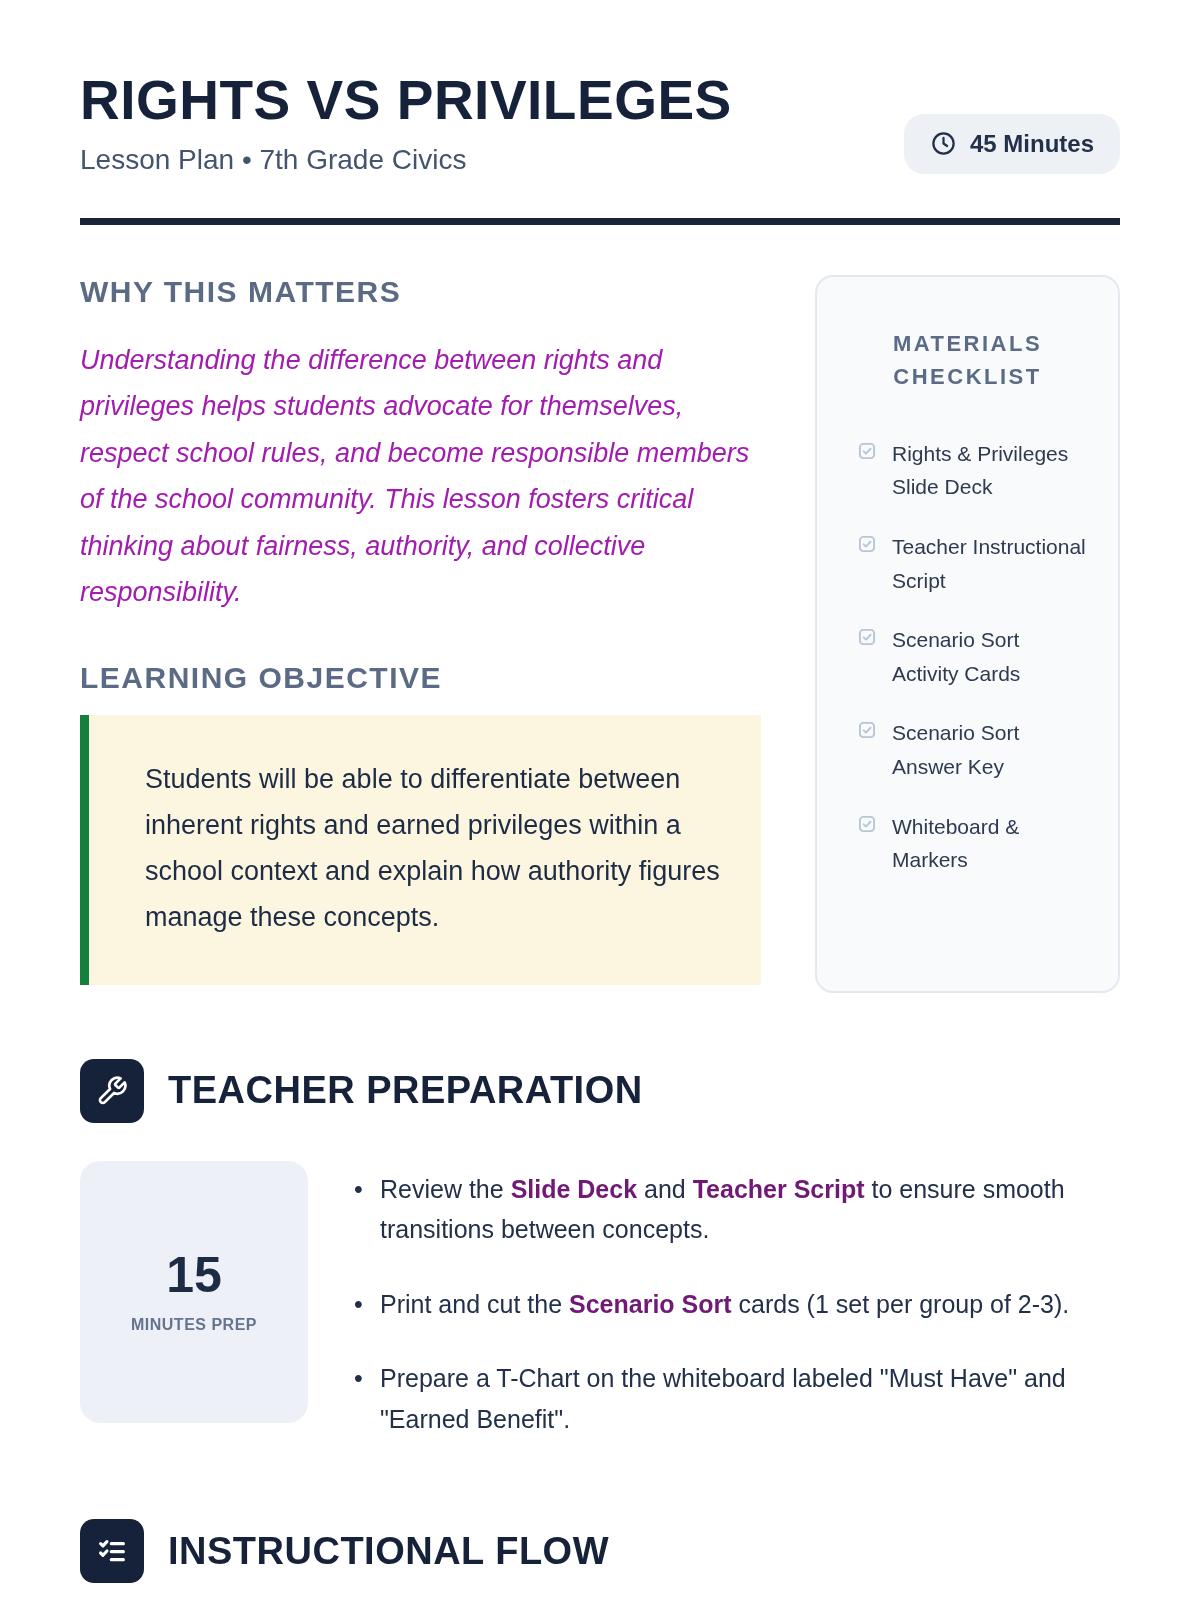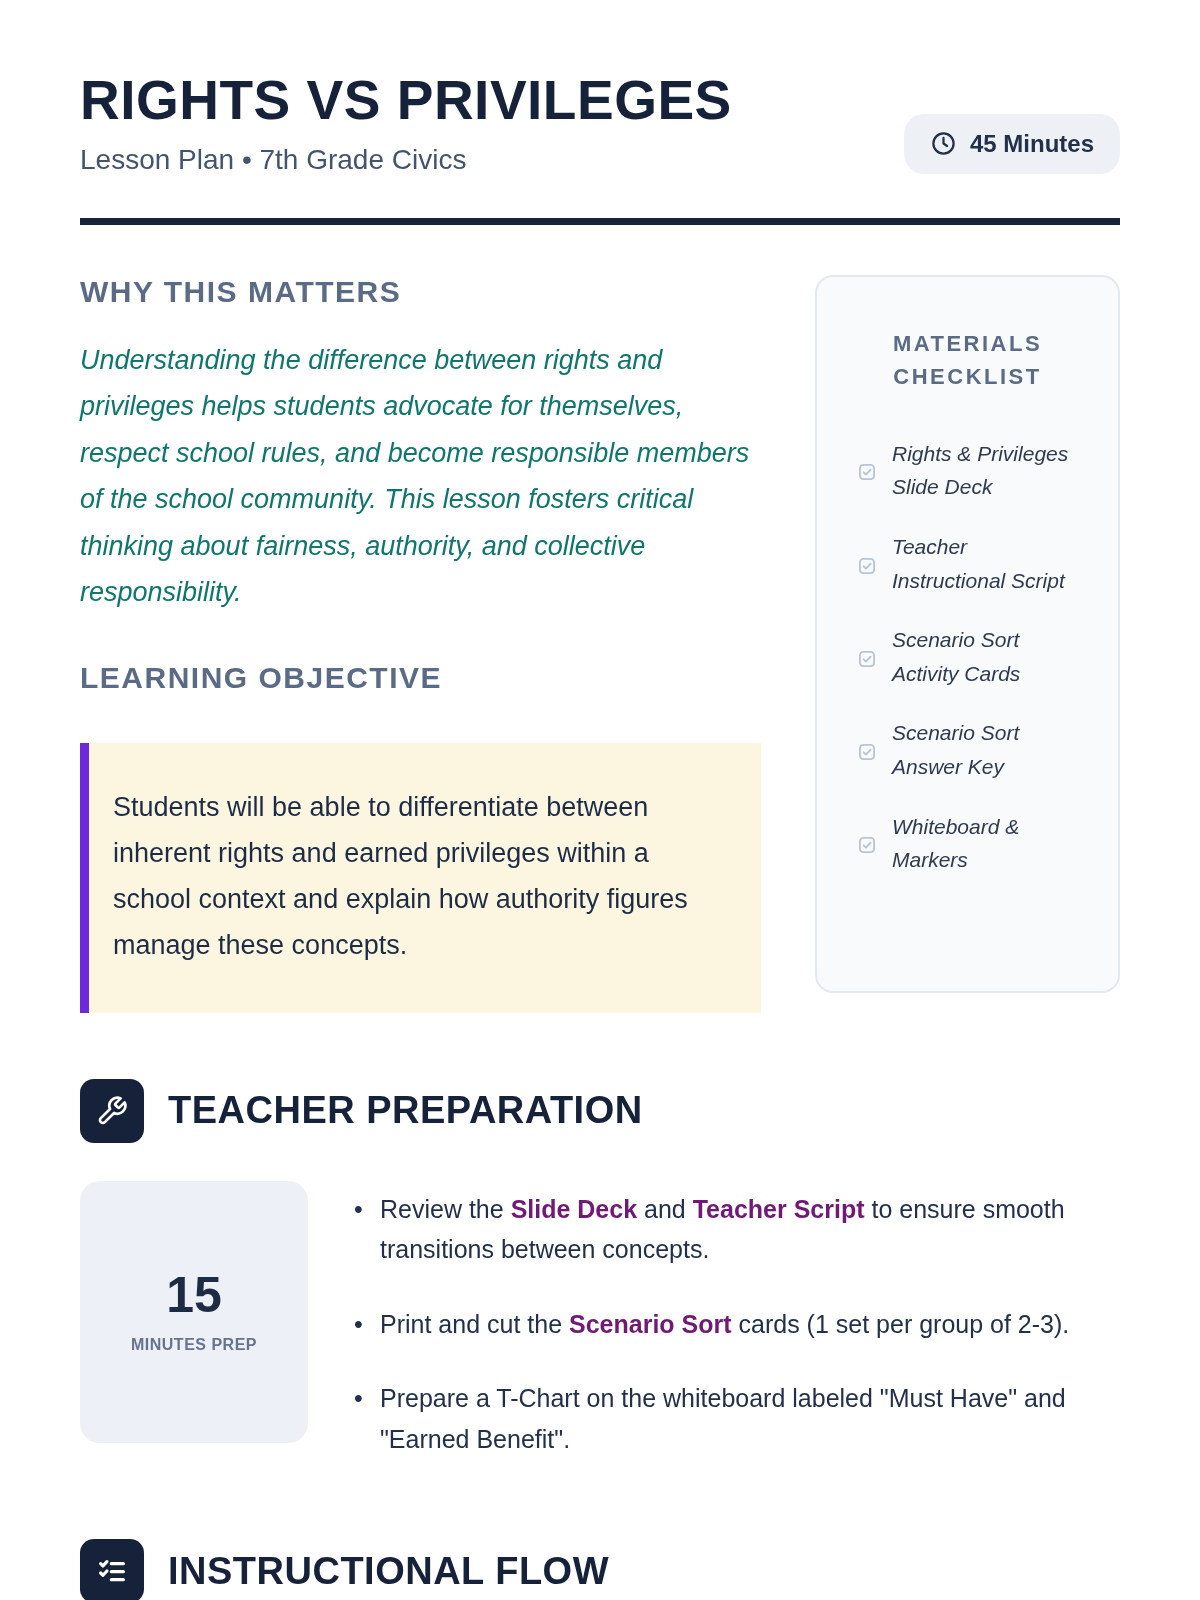--- a/index.html
+++ b/index.html
@@ -69,28 +69,28 @@
     font-size: 30px;
     font-weight: bold;
     letter-spacing: 1.5px;
     color: #5b6b85;
   }
   .lede {
     margin-top: 28px;
     font-size: 27px;
     font-style: italic;
     line-height: 1.72;
-    color: #0f766e;
+    color: #a21caf;
   }
   .eyebrow.objective { margin-top: 46px; }
   .callout {
-    margin-top: 48px;
+    margin-top: 20px;
     background: #fcf6e1;
-    border-left: 9px solid #6d28d9;
-    padding: 42px 36px 44px 24px;
+    border-left: 9px solid #15803d;
+    padding: 42px 36px 44px 56px;
   }
   .callout p {
     font-size: 27px;
     line-height: 1.7;
     color: #1d2b45;
     font-weight: 500;
   }
 
   
   .materials-card {
@@ -113,23 +113,22 @@
   .materials-list {
     list-style: none;
     margin-top: 44px;
     padding: 0 4px 0 12px;
     display: flex;
     flex-direction: column;
     gap: 26px;
   }
   .material-item {
     display: flex;
-    align-items: center;
+    align-items: flex-start;
     gap: 15px;
-    font-style: italic;
   }
   .material-item svg { flex: 0 0 auto; margin-top: 4px; display: block; }
   .material-label {
     font-size: 21px;
     line-height: 1.6;
     color: #2e3a50;
   }
 
   
   .block { margin-top: 66px; }

